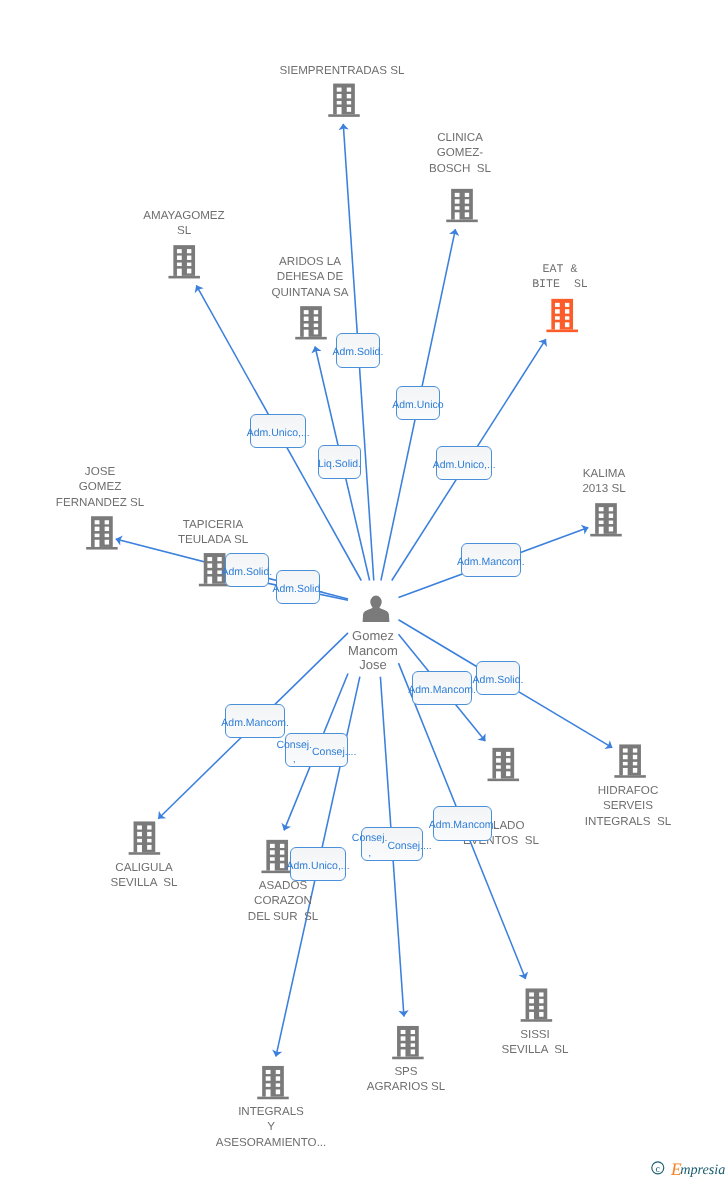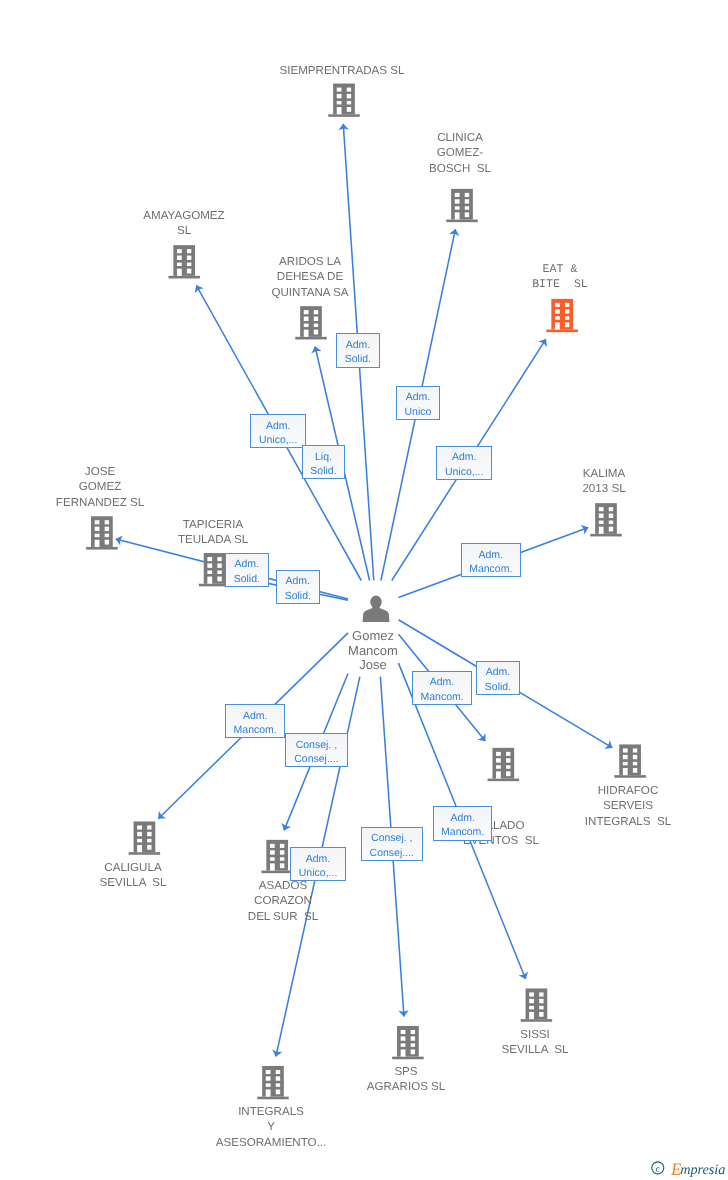--- a/index.html
+++ b/index.html
@@ -6,24 +6,24 @@
   html,body{margin:0;padding:0;-webkit-font-smoothing:antialiased;
             -moz-osx-font-smoothing:grayscale;text-rendering:geometricPrecision;}
   body{width:728px;height:1180px;background:#ffffff;
        font-family:"Liberation Sans",sans-serif;position:relative;overflow:hidden;}
   #stage{position:absolute;left:0;top:0;width:728px;height:1180px;}
   svg.layer{position:absolute;left:0;top:0;width:728px;height:1180px;}
   #edges{z-index:1;}
   #icons{z-index:2;}
   .nodeLabel{position:absolute;text-align:center;color:#6f6f6f;
              font-size:11.6px;line-height:15.3px;z-index:3;white-space:pre;will-change:transform;}
-  .edgeLabel{position:absolute;border:1.55px solid #4a90d9;border-radius:0;
+  .edgeLabel{position:absolute;border:1.55px solid #4a90d9;border-radius:6px;
              background:linear-gradient(180deg,#f3f4f6 0%,#fafbfc 100%);color:#2f7ed8;font-size:10.5px;line-height:14.2px;
              text-align:center;box-sizing:border-box;z-index:4;will-change:transform;
-             display:flex;flex-direction:column;align-items:center;justify-content:center;padding-top:3.4px;}
+             display:flex;flex-direction:row;align-items:center;justify-content:center;padding-top:3.4px;}
   #labels .centerLabel{font-size:13px;line-height:14.5px;}
   #watermark{position:absolute;z-index:5;}
 </style>
 </head>
 <body>
 
 <div id="stage">
   <svg class="layer" id="edges" viewBox="0 0 728 1180">
       <defs>
         <marker id="arrow" viewBox="0 0 12 12" refX="11.2" refY="6" markerWidth="12" markerHeight="12" markerUnits="userSpaceOnUse" orient="auto">
@@ -236,41 +236,41 @@
       <div class="nodeLabel" style="left: 241.8px; top: 62.5px; width: 200px;"><div>SIEMPRENTRADAS SL</div></div>
       <div class="nodeLabel" style="left: 405px; top: 130px; width: 110px;"><div>CLINICA</div><div>GOMEZ-</div><div>BOSCH  SL</div></div>
       <div class="nodeLabel" style="left: 119.2px; top: 207.5px; width: 130px;"><div>AMAYAGOMEZ</div><div>SL</div></div>
       <div class="nodeLabel" style="left: 250px; top: 253.5px; width: 120px;"><div>ARIDOS LA</div><div>DEHESA DE</div><div>QUINTANA SA</div></div>
       <div class="nodeLabel" style="left: 504.7px; top: 261.5px; width: 110px; font-family: Liberation Mono, monospace;"><div>EAT &amp;</div><div>BITE  SL</div></div>
       <div class="nodeLabel" style="left: 30px; top: 463.5px; width: 140px;"><div>JOSE</div><div>GOMEZ</div><div>FERNANDEZ SL</div></div>
       <div class="nodeLabel" style="left: 153px; top: 516.5px; width: 120px;"><div>TAPICERIA</div><div>TEULADA SL</div></div>
       <div class="nodeLabel" style="left: 549px; top: 465.5px; width: 110px;"><div>KALIMA</div><div>2013 SL</div></div>
       <div class="nodeLabel" style="left: 446px; top: 818px; width: 110px;"><div>SALADO</div><div>EVENTOS  SL</div></div>
       <div class="nodeLabel" style="left: 563px; top: 783px; width: 130px;"><div>HIDRAFOC</div><div>SERVEIS</div><div>INTEGRALS  SL</div></div>
-      <div class="nodeLabel" style="left: 78px; top: 859.5px; width: 110px;"><div>CALIGULA</div><div>SEVILLA  SL</div></div>
+      <div class="nodeLabel" style="left: 89px; top: 859.5px; width: 110px;"><div>CALIGULA</div><div>SEVILLA  SL</div></div>
       <div class="nodeLabel" style="left: 228px; top: 878px; width: 110px;"><div>ASADOS</div><div>CORAZON</div><div>DEL SUR  SL</div></div>
       <div class="nodeLabel" style="left: 479.5px; top: 1026.5px; width: 110px;"><div>SISSI</div><div>SEVILLA  SL</div></div>
       <div class="nodeLabel" style="left: 345.5px; top: 1064px; width: 120px;"><div>SPS</div><div>AGRARIOS SL</div></div>
       <div class="nodeLabel" style="left: 186px; top: 1104px; width: 170px;"><div>INTEGRALS</div><div>Y</div><div>ASESORAMIENTO...</div></div>
       <div class="nodeLabel centerLabel" style="left: 312.8px; top: 629.3px; width: 120px;"><div>Gomez</div><div>Mancom</div><div>Jose</div></div>
     </div>
   <div id="edgelabels">
       <div class="edgeLabel" style="left: 336.3px; top: 333.3px; width: 43.8px; height: 34.5px;">
         <div>Adm.</div>
         <div>Solid.</div>
       </div>
       <div class="edgeLabel" style="left: 395.5px; top: 386px; width: 43.8px; height: 34px;">
         <div>Adm.</div>
         <div>Unico</div>
       </div>
       <div class="edgeLabel" style="left: 250.1px; top: 414.4px; width: 56.3px; height: 34.4px;">
         <div>Adm.</div>
         <div>Unico,...</div>
       </div>
-      <div class="edgeLabel" style="left: 302px; top: 444.8px; width: 43px; height: 34.4px;">
+      <div class="edgeLabel" style="left: 318px; top: 444.8px; width: 43px; height: 34.4px;">
         <div>Liq.</div>
         <div>Solid.</div>
       </div>
       <div class="edgeLabel" style="left: 435.9px; top: 446.4px; width: 56.4px; height: 34px;">
         <div>Adm.</div>
         <div>Unico,...</div>
       </div>
       <div class="edgeLabel" style="left: 461.1px; top: 542.6px; width: 59.5px; height: 34.2px;">
         <div>Adm.</div>
         <div>Mancom.</div>

